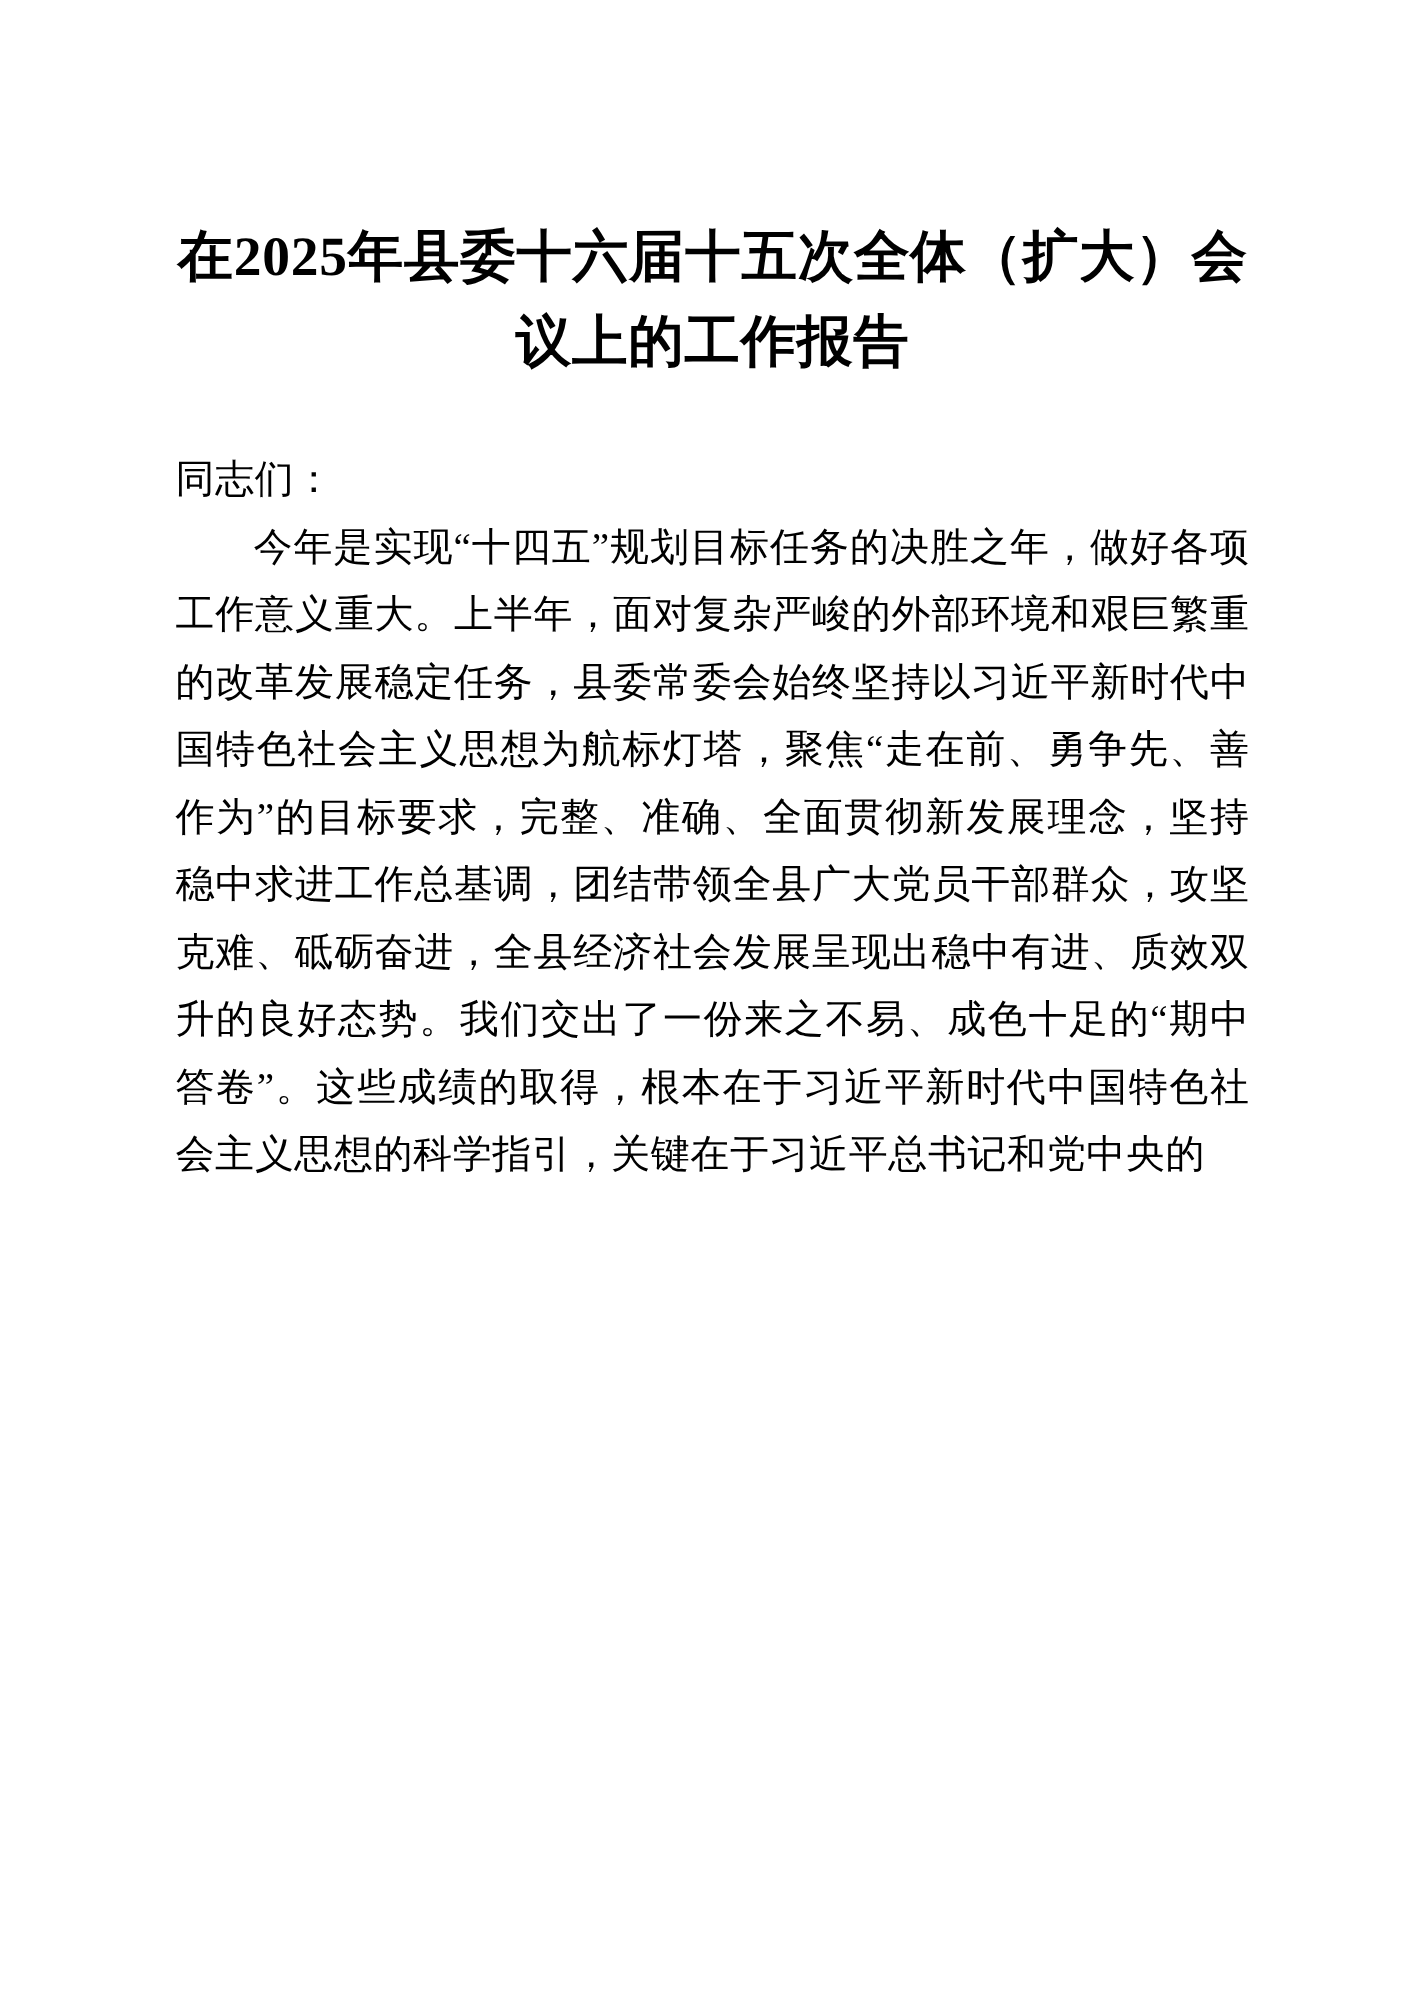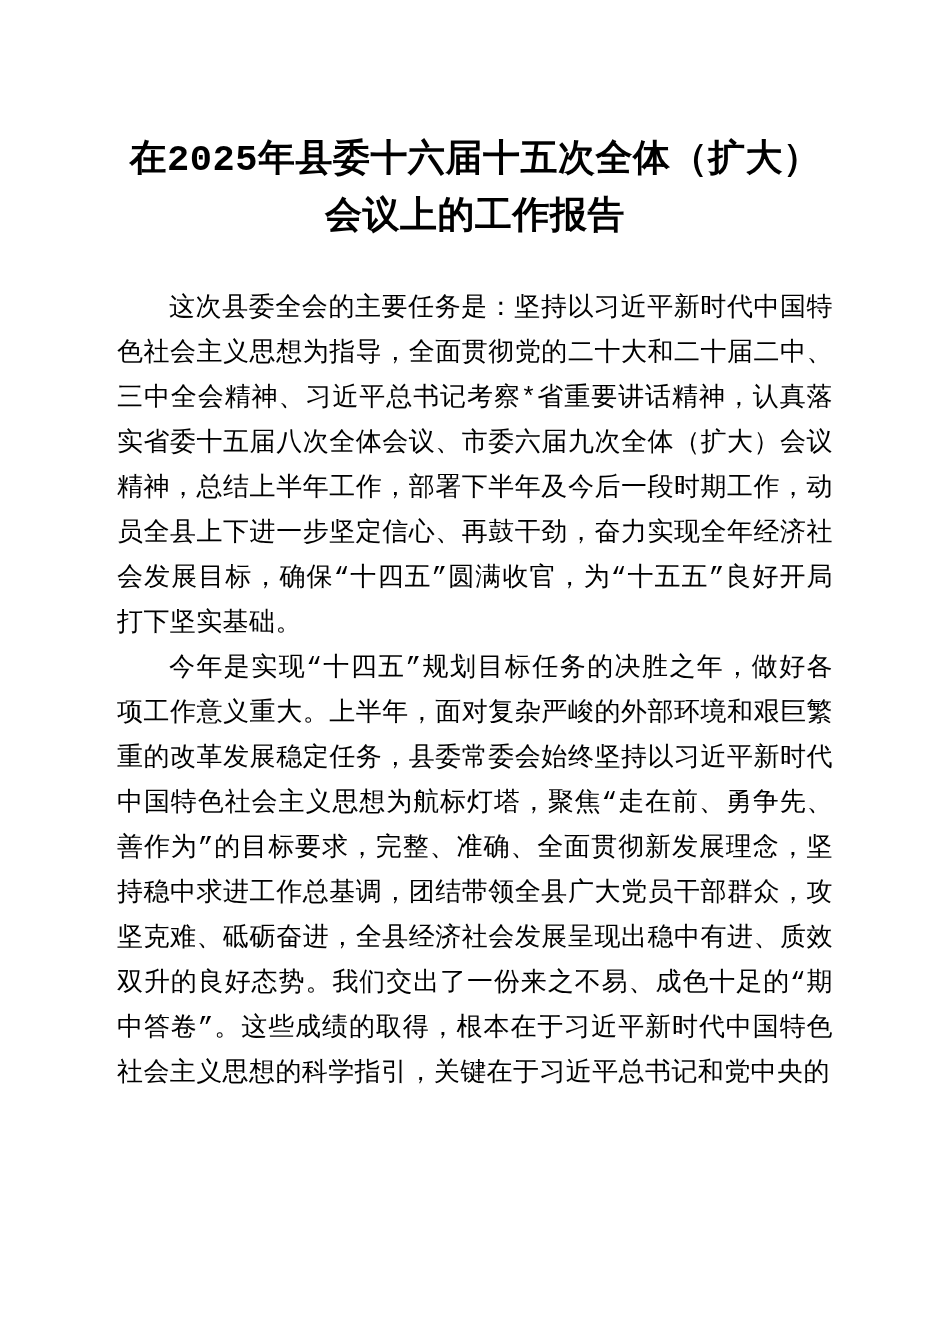--- a/index.html
+++ b/index.html
@@ -4,27 +4,27 @@
 <style>
   html, body {
     margin: 0;
     padding: 0;
     background: #ffffff;
   }
   .page {
     position: relative;
     width: 950px;
     height: 1268px;
-    margin: 6px auto;
+    margin: 17px auto;
     background: #ffffff;
     box-sizing: border-box;
     padding: 126px 117px 0 117px;
     overflow: hidden;
     color: #000000;
-    font-family: Liberation Mono, monospace;
+    font-family: Liberation Serif, serif;
   }
   .doc-title {
     margin: 0;
     font-size: 37px;
     font-weight: bold;
     line-height: 57px;
     text-align: center;
     letter-spacing: 0.5px;
   }
   .doc-body {
@@ -42,16 +42,16 @@
     text-indent: 2em;
   }
 </style>
 </head>
 <body>
 
 <div class="page">
   <h1 class="doc-title">在2025年县委十六届十五次全体（扩大）会议上的工作报告</h1>
 
   <div class="doc-body">
-    <p class="indent">这次县委全会的主要任务是：坚持以习近平新时代中国特色社会主义思想为指导，全面贯彻党的二十大和二十届二中、三中全会精神、习近平总书记考察*省重要讲话精神，认真落实省委十五届八次全体会议、市委六届九次全体（扩大）会议精神，总结上半年工作，部署下半年及今后一段时期工作，动员全县上下进一步坚定信心、再鼓干劲，奋力实现全年经济社会发展目标，确保“十四五”圆满收官，为“十五五”良好开局打下坚实基础。</p>
+    <p>同志们：</p>
     <p class="indent">今年是实现“十四五”规划目标任务的决胜之年，做好各项工作意义重大。上半年，面对复杂严峻的外部环境和艰巨繁重的改革发展稳定任务，县委常委会始终坚持以习近平新时代中国特色社会主义思想为航标灯塔，聚焦“走在前、勇争先、善作为”的目标要求，完整、准确、全面贯彻新发展理念，坚持稳中求进工作总基调，团结带领全县广大党员干部群众，攻坚克难、砥砺奋进，全县经济社会发展呈现出稳中有进、质效双升的良好态势。我们交出了一份来之不易、成色十足的“期中答卷”。这些成绩的取得，根本在于习近平新时代中国特色社会主义思想的科学指引，关键在于习近平总书记和党中央的</p>
   </div>
 </div>
 
 </body></html>

